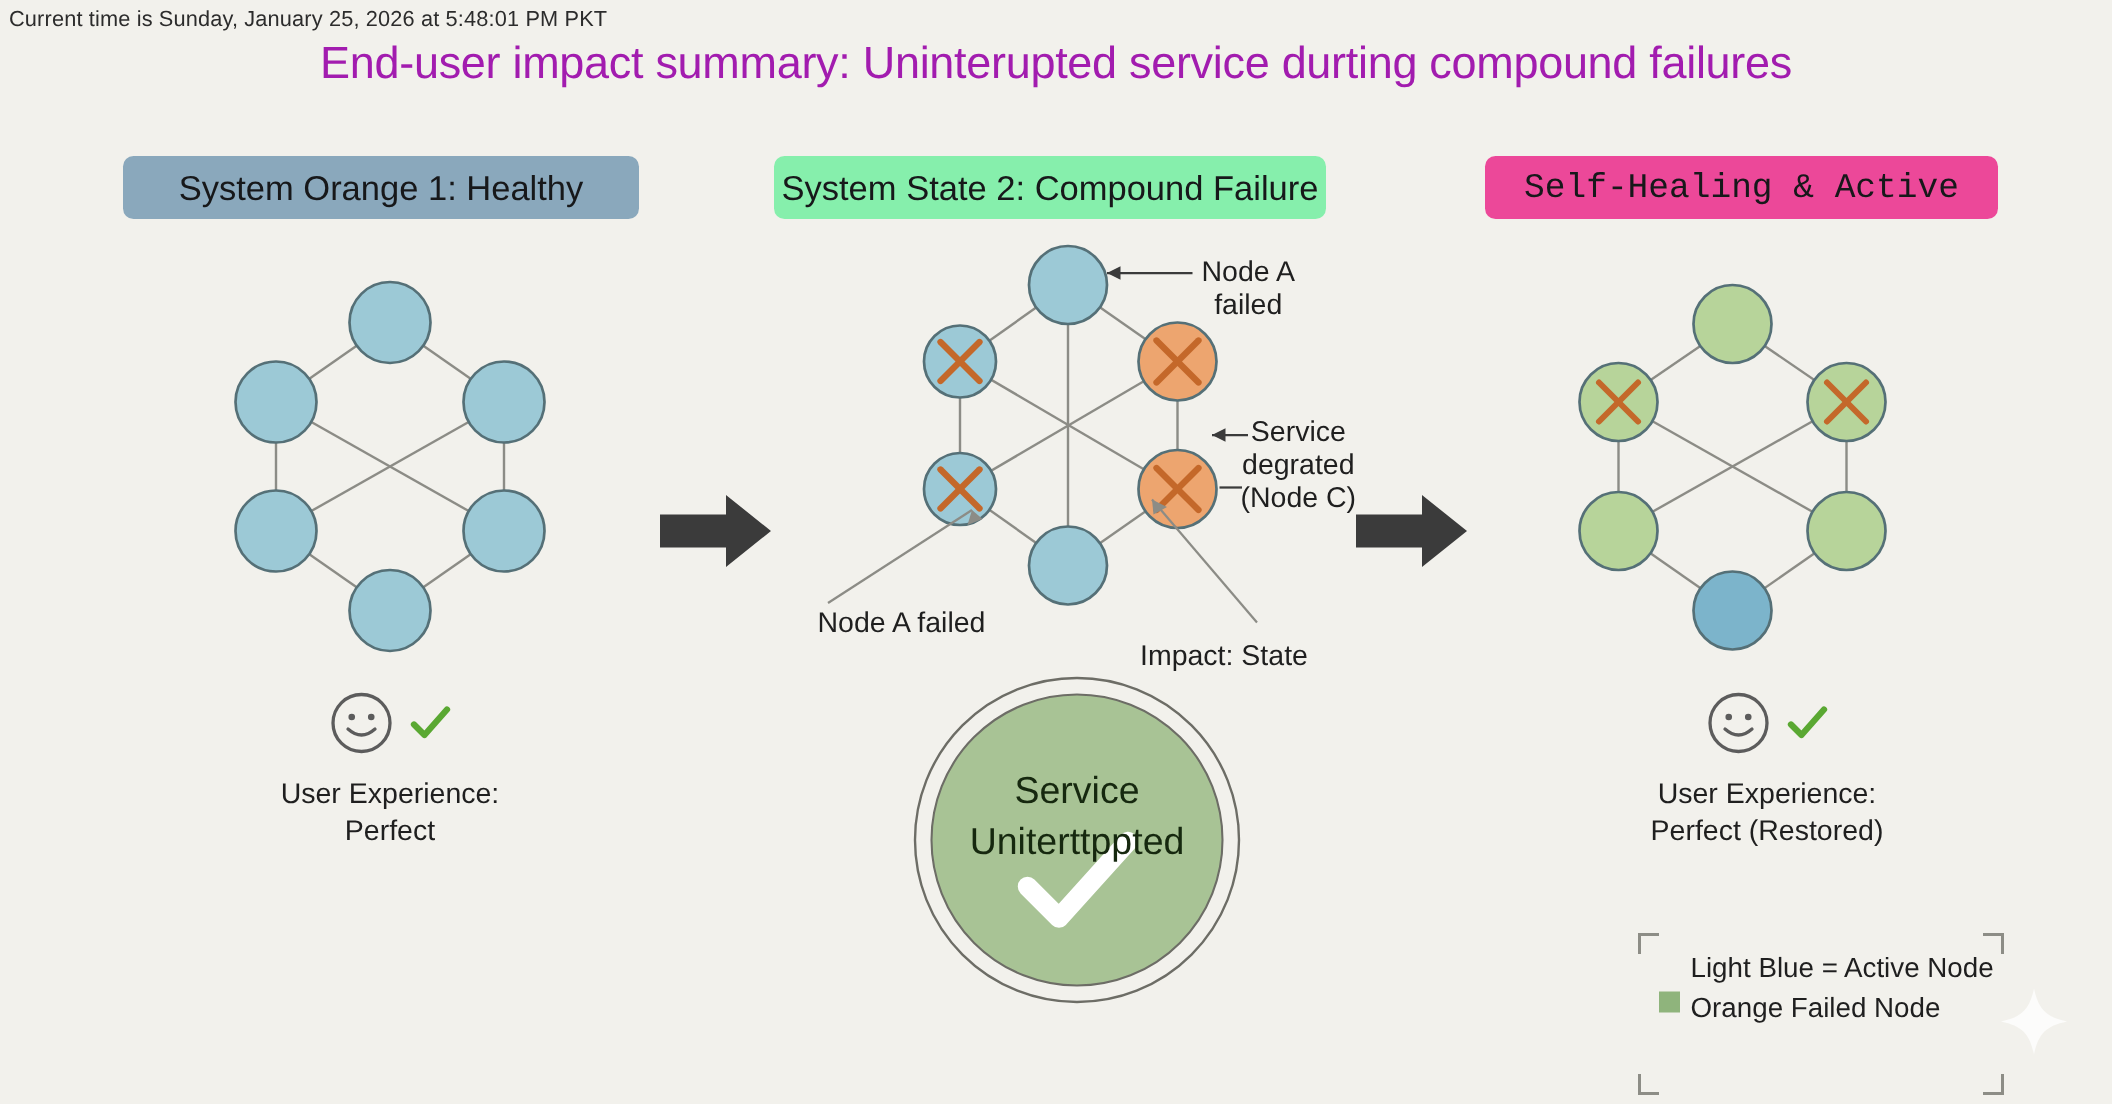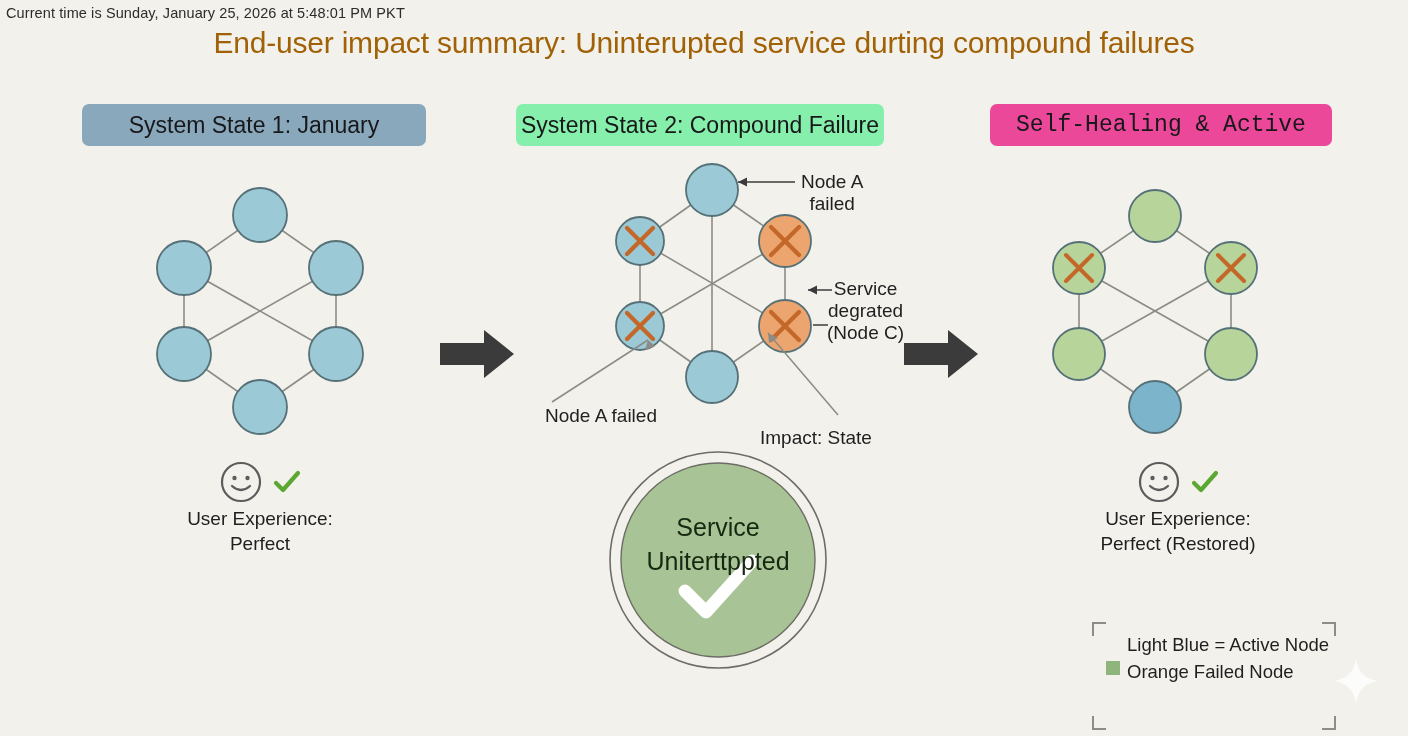--- a/index.html
+++ b/index.html
@@ -12,21 +12,21 @@
   #stage { position: relative; width: 1278px; height: 736px; background: #f2f1ec; }
 
   .timestamp {
     position: absolute; left: 6px; top: 5px;
     font-size: 14.5px; color: #2c2c2c; letter-spacing: .1px;
     white-space: nowrap;
   }
 
   .page-title {
     position: absolute; left: 0; top: 26px; width: 1408px;
-    text-align: center; font-size: 30px; color: #a16207;
+    text-align: center; font-size: 30px; color: #a21caf;
     font-weight: 400; letter-spacing: -.2px; white-space: nowrap;
   }
 
   
   .badge {
     position: absolute; height: 42px; border-radius: 7px;
     display: flex; align-items: center; justify-content: center;
     font-size: 23px; color: #17181a; font-weight: 400;
     white-space: nowrap;
   }
@@ -48,21 +48,21 @@
     line-height: 1.16; white-space: pre-line; text-align: center;
   }
   .anno-a    { left: 801px; top: 171px; }
   .anno-c    { left: 827px; top: 278px; }
   .anno-left { left: 545px; top: 405px; }
   .anno-imp  { left: 760px; top: 427px; }
 
   
   .ux { position: absolute; text-align: center; }
   .ux-row { display: flex; align-items: center; justify-content: center; gap: 9px; height: 48px; }
-  .ux-text { font-size: 19px; color: #1f1f1f; line-height: 1.32; }
+  .ux-text { font-size: 19px; color: #1f1f1f; line-height: 1.32; margin-top: 11px; }
   .ux1 { left: 160px;  top: 458px; width: 200px; }
   .ux3 { left: 1077px; top: 458px; width: 202px; }
 
   
   .service-badge { position: absolute; left: 607px; top: 449px; width: 222px; height: 222px; }
   .service-label {
     position: absolute; left: 0; top: 62px; width: 222px;
     text-align: center; font-size: 25px; color: #16280f; line-height: 1.34;
     white-space: pre-line;
   }
@@ -83,21 +83,21 @@
   .sparkle { position: absolute; left: 1330px; top: 655px; width: 52px; height: 52px; opacity: .85; }
 </style>
 </head>
 <body>
 
 <div id="stage">
 
   <div class="timestamp">Current time is Sunday, January 25, 2026 at 5:48:01 PM PKT</div>
   <div class="page-title">End-user impact summary: Uninterupted service durting compound failures</div>
 
-  <div class="badge b1">System State 1: January</div>
+  <div class="badge b1">System Orange 1: Healthy</div>
   <div class="badge b2">System State 2: Compound Failure</div>
   <div class="badge b3">Self-Healing &amp; Active</div>
 
   <div class="net net1">
     <svg width="240" height="260" viewBox="0 0 240 260">
       <g stroke="#8c8c86" stroke-width="1.6" fill="none">
         <line x1="120" y1="47" x2="44" y2="100"></line>
         <line x1="120" y1="47" x2="196" y2="100"></line>
         <line x1="44" y1="100" x2="44" y2="186"></line>
         <line x1="196" y1="100" x2="196" y2="186"></line>

